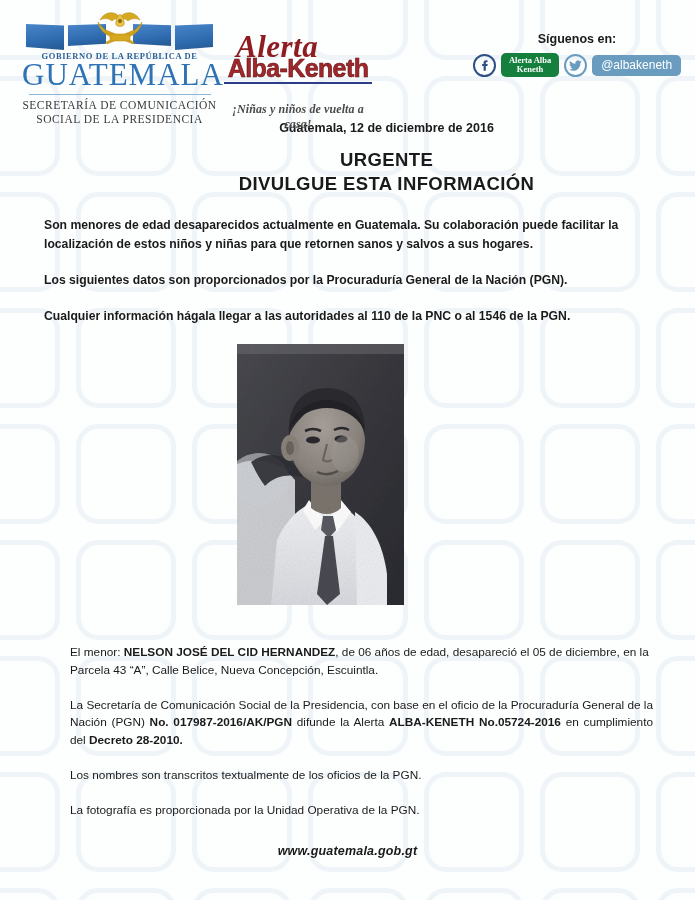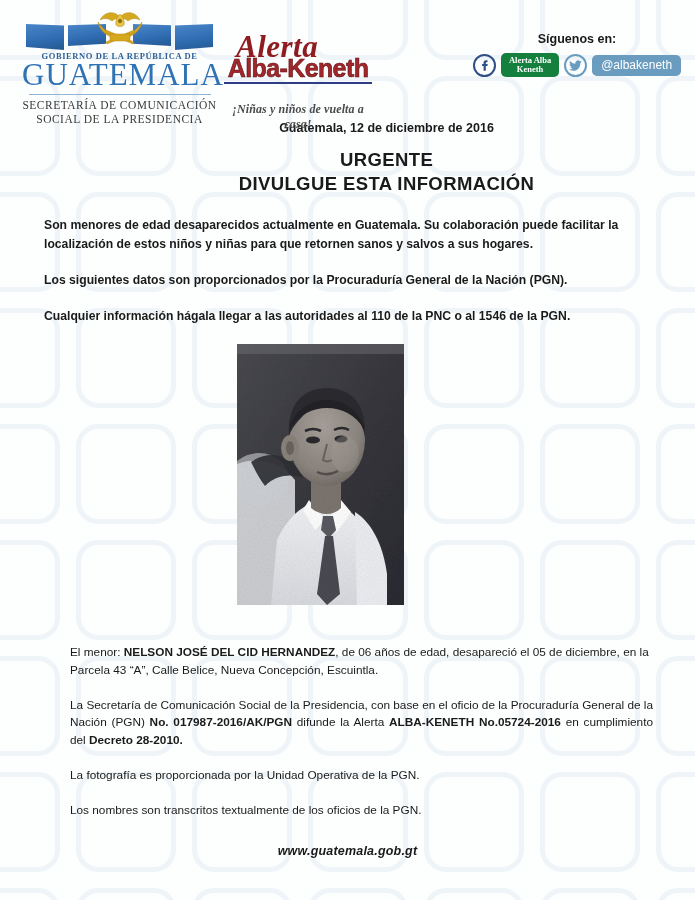--- a/index.html
+++ b/index.html
@@ -497,20 +497,20 @@
       </div>
     </div>
 
     <div class="details">
       <p>
         <span>El menor: </span><b>NELSON JOSÉ DEL CID HERNANDEZ</b><span>, de 06 años de edad, desapareció el 05 de diciembre, en la Parcela 43 “A”, Calle Belice, Nueva Concepción, Escuintla.</span>
       </p>
       <p class="justify">
         <span>La Secretaría de Comunicación Social de la Presidencia, con base en el oficio de la Procuraduría General de la Nación (PGN) </span><b>No. 017987-2016/AK/PGN</b><span> difunde la Alerta </span><b>ALBA-KENETH No.05724-2016</b><span> en cumplimiento del </span><b>Decreto 28-2010.</b>
       </p>
+      <p>Los nombres son transcritos textualmente  de los oficios de la PGN.</p>
       <p>La fotografía es proporcionada  por la Unidad Operativa de la PGN.</p>
-      <p>Los nombres son transcritos textualmente  de los oficios de la PGN.</p>
     </div>
 
     <div class="footer-url">www.guatemala.gob.gt</div>
 
   </div>
 </div>
 
 </body></html>

